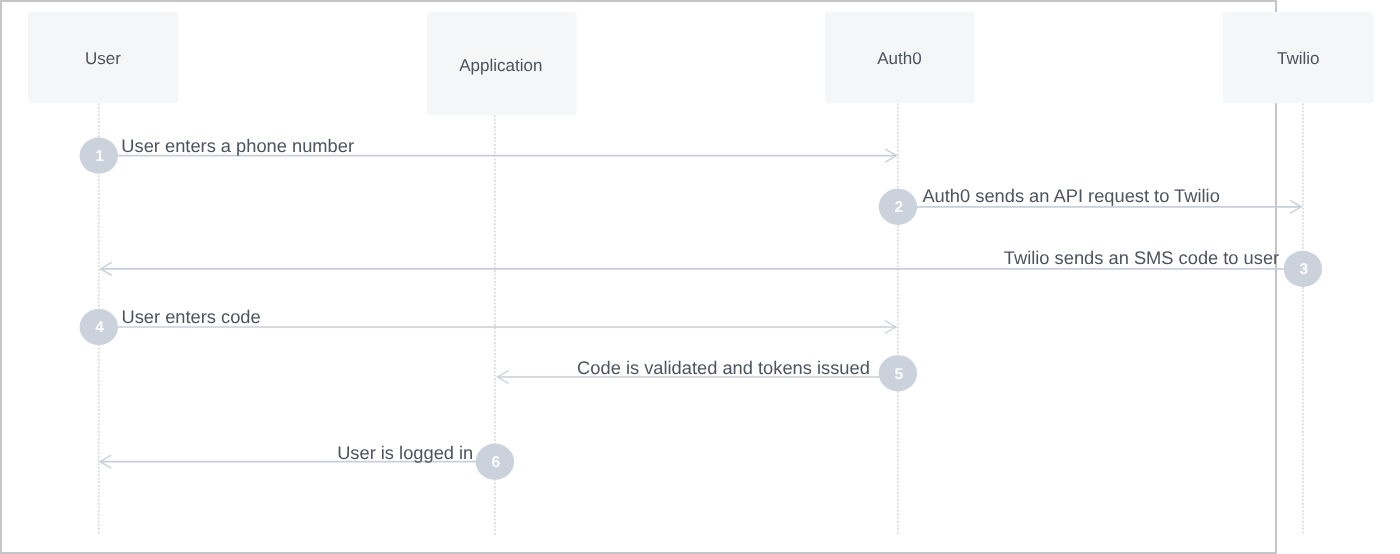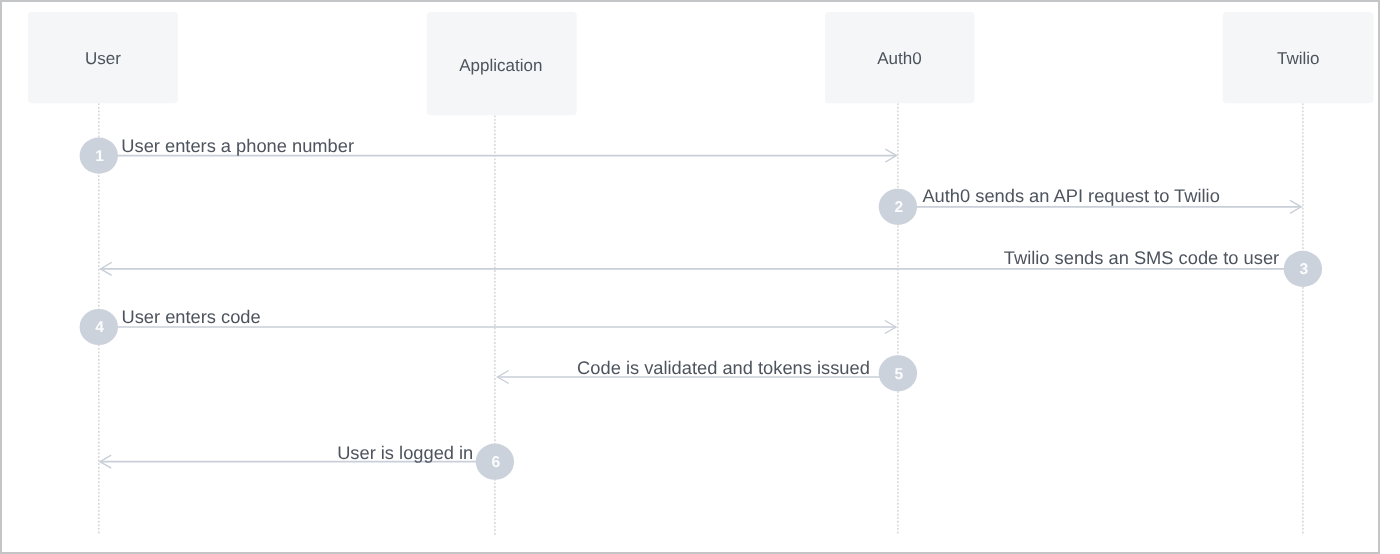--- a/index.html
+++ b/index.html
@@ -1,19 +1,19 @@
 <!DOCTYPE html>
 <html><head>
 <meta charset="utf-8">
 <title>Sequence Diagram</title>
 <style>
   html,body{margin:0;padding:0;background:#ffffff;}
   body{width:1400px;height:554px;font-family:"Liberation Sans",sans-serif;overflow:hidden;}
   *{-webkit-font-smoothing:antialiased;text-rendering:geometricPrecision;}
-  #frame{position:absolute;left:0;top:0;width:1380px;height:554px;box-sizing:border-box;
+  #frame{position:absolute;left:0;top:0;width:1277px;height:554px;box-sizing:border-box;
          border:2px solid #c4c5c7;background:#ffffff;}
   svg#canvas{position:absolute;left:0;top:0;display:block;}
   .actor-box{fill:#f5f6f7;}
   .actor-label{fill:#4d545e;font-size:17px;font-family:"Liberation Sans",sans-serif;text-anchor:middle;}
   .lifeline{stroke:#d2d2d2;stroke-width:1.4;stroke-dasharray:1.85 1.75;}
   .msg-line{stroke:#c9cfd8;stroke-width:1.7;fill:none;}
   .msg-head{stroke:#c9cfd8;stroke-width:1.4;fill:none;stroke-linecap:butt;stroke-linejoin:miter;}
   .msg-label{fill:#4d545e;font-size:18.3px;font-family:"Liberation Sans",sans-serif;}
   .msg-label.start{text-anchor:start;}
   .msg-label.end{text-anchor:end;}

